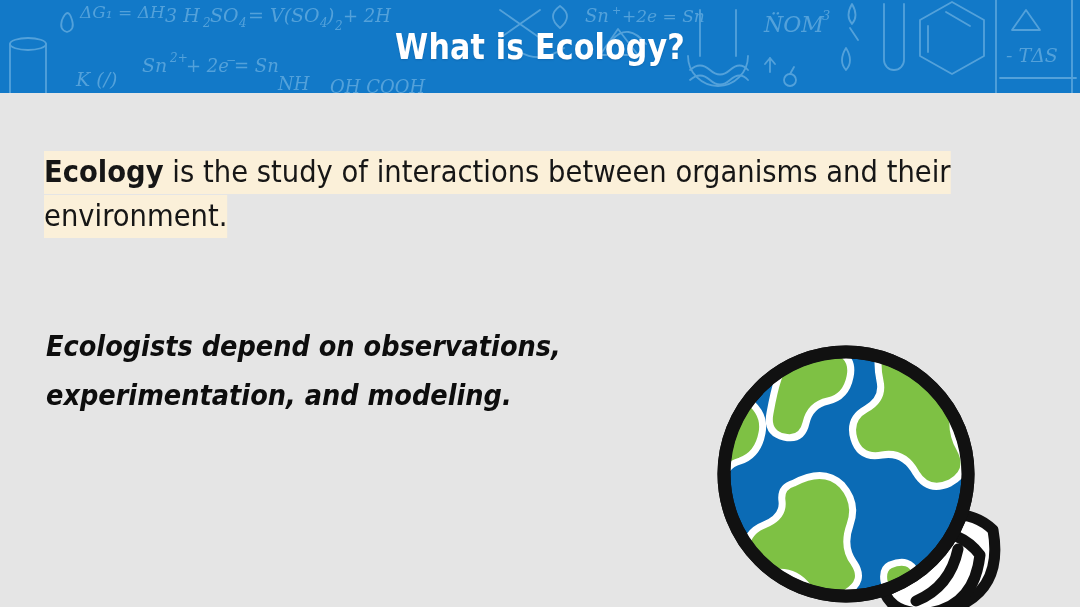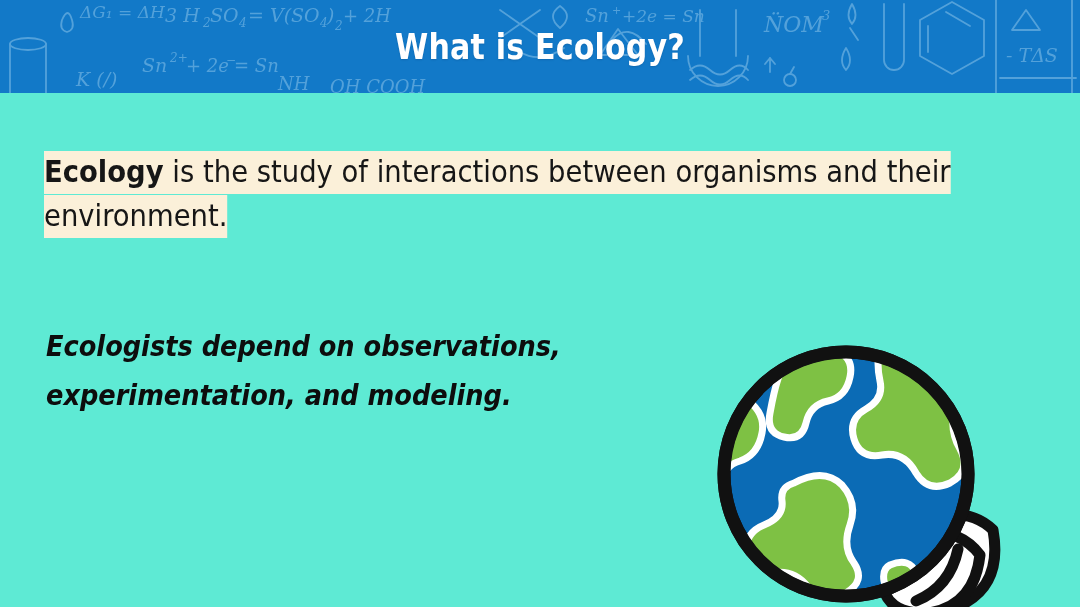--- a/index.html
+++ b/index.html
@@ -8,21 +8,21 @@
     padding: 0;
     background: #ffffff;
   }
   body {
     font-family: "Liberation Sans", sans-serif;
   }
   .slide {
     position: relative;
     width: 1080px;
     height: 607px;
-    background: #5eead4;
+    background: #e5e5e5;
     overflow: hidden;
   }
 
   
   .header {
     position: absolute;
     left: 0;
     top: 0;
     width: 1080px;
     height: 93px;

